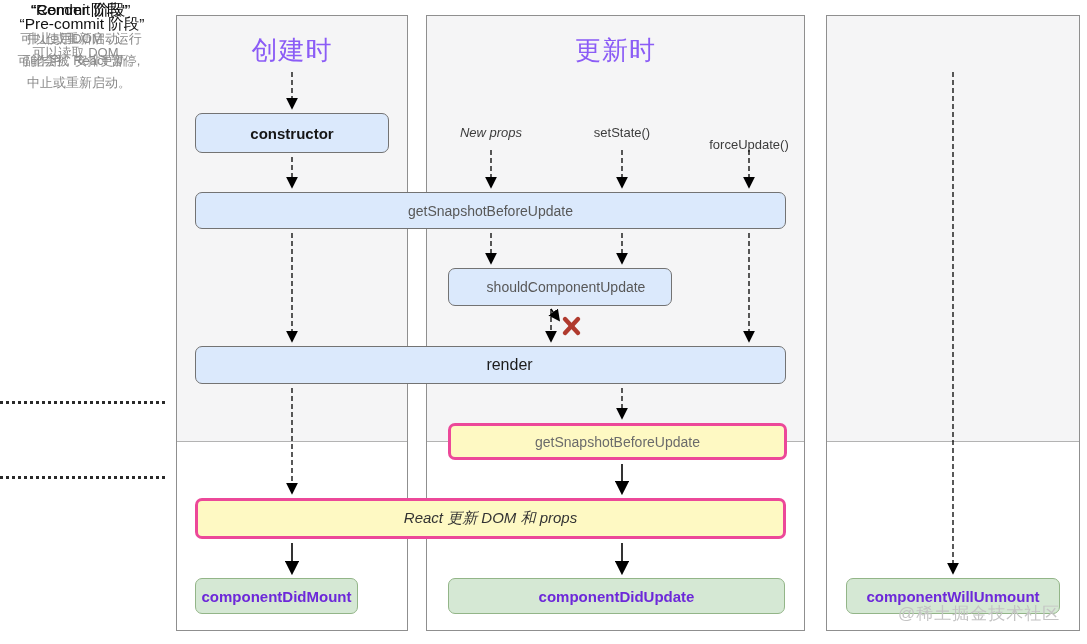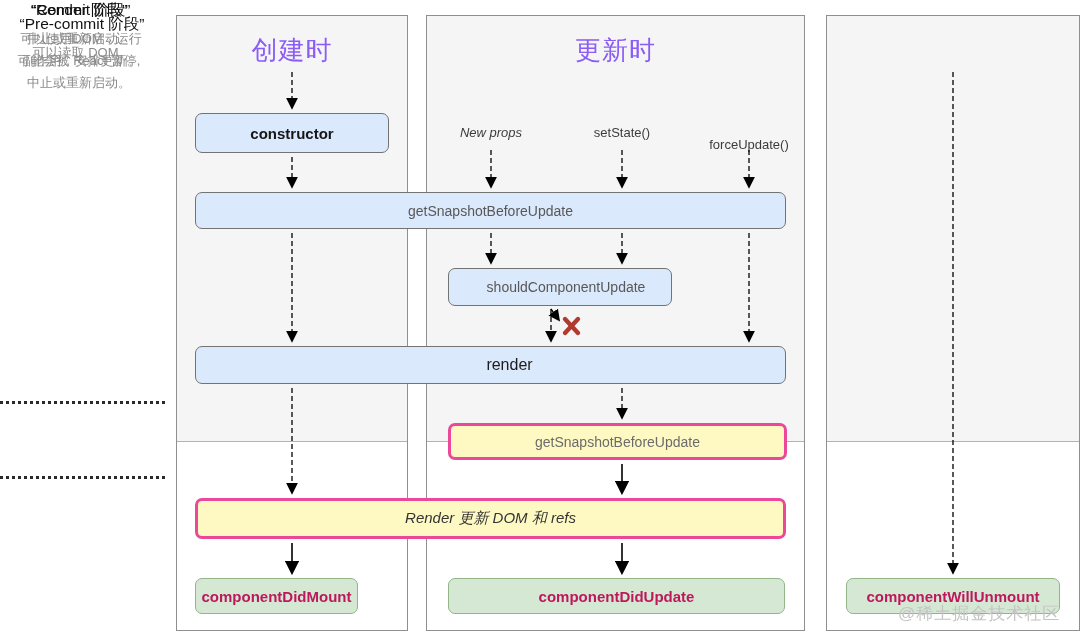--- a/index.html
+++ b/index.html
@@ -38,21 +38,21 @@
   .blue {background:#dbe9fc;border:1px solid #737373;}
   .yellow{background:#fef9c3;border:3px solid #ec4899;}
   .green{background:#d5e8d4;border:1px solid #93b588;}
   .bar-text{font-size:14px;color:#585858;}
   .b-constructor{left:195px;top:113px;width:194px;height:40px;font-size:15px;font-weight:bold;color:#161616;}
   .b-gdsfp{left:195px;top:192px;width:591px;height:37px;}
   .b-scu{left:448px;top:268px;width:224px;height:38px;padding-left:12px;}
   .b-render{left:195px;top:346px;width:591px;height:38px;font-size:16px;color:#1c1c1c;padding-left:38px;}
   .b-snap{left:448px;top:423px;width:339px;height:37px;color:#6b6b6b;}
   .b-reactbar{left:195px;top:498px;width:591px;height:41px;font-size:15px;font-style:italic;color:#333;}
-  .b-green-label{font-size:15px;font-weight:bold;color:#be185d;}
+  .b-green-label{font-size:15px;font-weight:bold;color:#6d28d9;}
   .b-cdm{left:195px;top:578px;width:163px;height:36px;}
   .b-cdu{left:448px;top:578px;width:337px;height:36px;}
   .b-cwu{left:846px;top:578px;width:214px;height:36px;}
   
   .watermark{position:absolute;left:898px;top:602px;z-index:6;font-size:17px;color:#c4c4c4;letter-spacing:1px;}
 </style>
 </head>
 <body>
 
 <div class="canvas">
@@ -132,20 +132,20 @@
       <line x1="565" y1="319" x2="578" y2="333"></line>
       <line x1="578" y1="319" x2="565" y2="333"></line>
     </g>
   </svg>
 
   <div class="box blue b-constructor">constructor</div>
   <div class="box blue b-gdsfp bar-text">getSnapshotBeforeUpdate</div>
   <div class="box blue b-scu bar-text">shouldComponentUpdate</div>
   <div class="box blue b-render">render</div>
   <div class="box yellow b-snap bar-text">getSnapshotBeforeUpdate</div>
-  <div class="box yellow b-reactbar">Render 更新 DOM 和 refs</div>
+  <div class="box yellow b-reactbar">React 更新 DOM 和 props</div>
   <div class="box green b-cdm b-green-label">componentDidMount</div>
   <div class="box green b-cdu b-green-label">componentDidUpdate</div>
   <div class="box green b-cwu b-green-label">componentWillUnmount</div>
 
   <div class="watermark">@稀土掘金技术社区</div>
 
 </div>
 
 </body></html>

